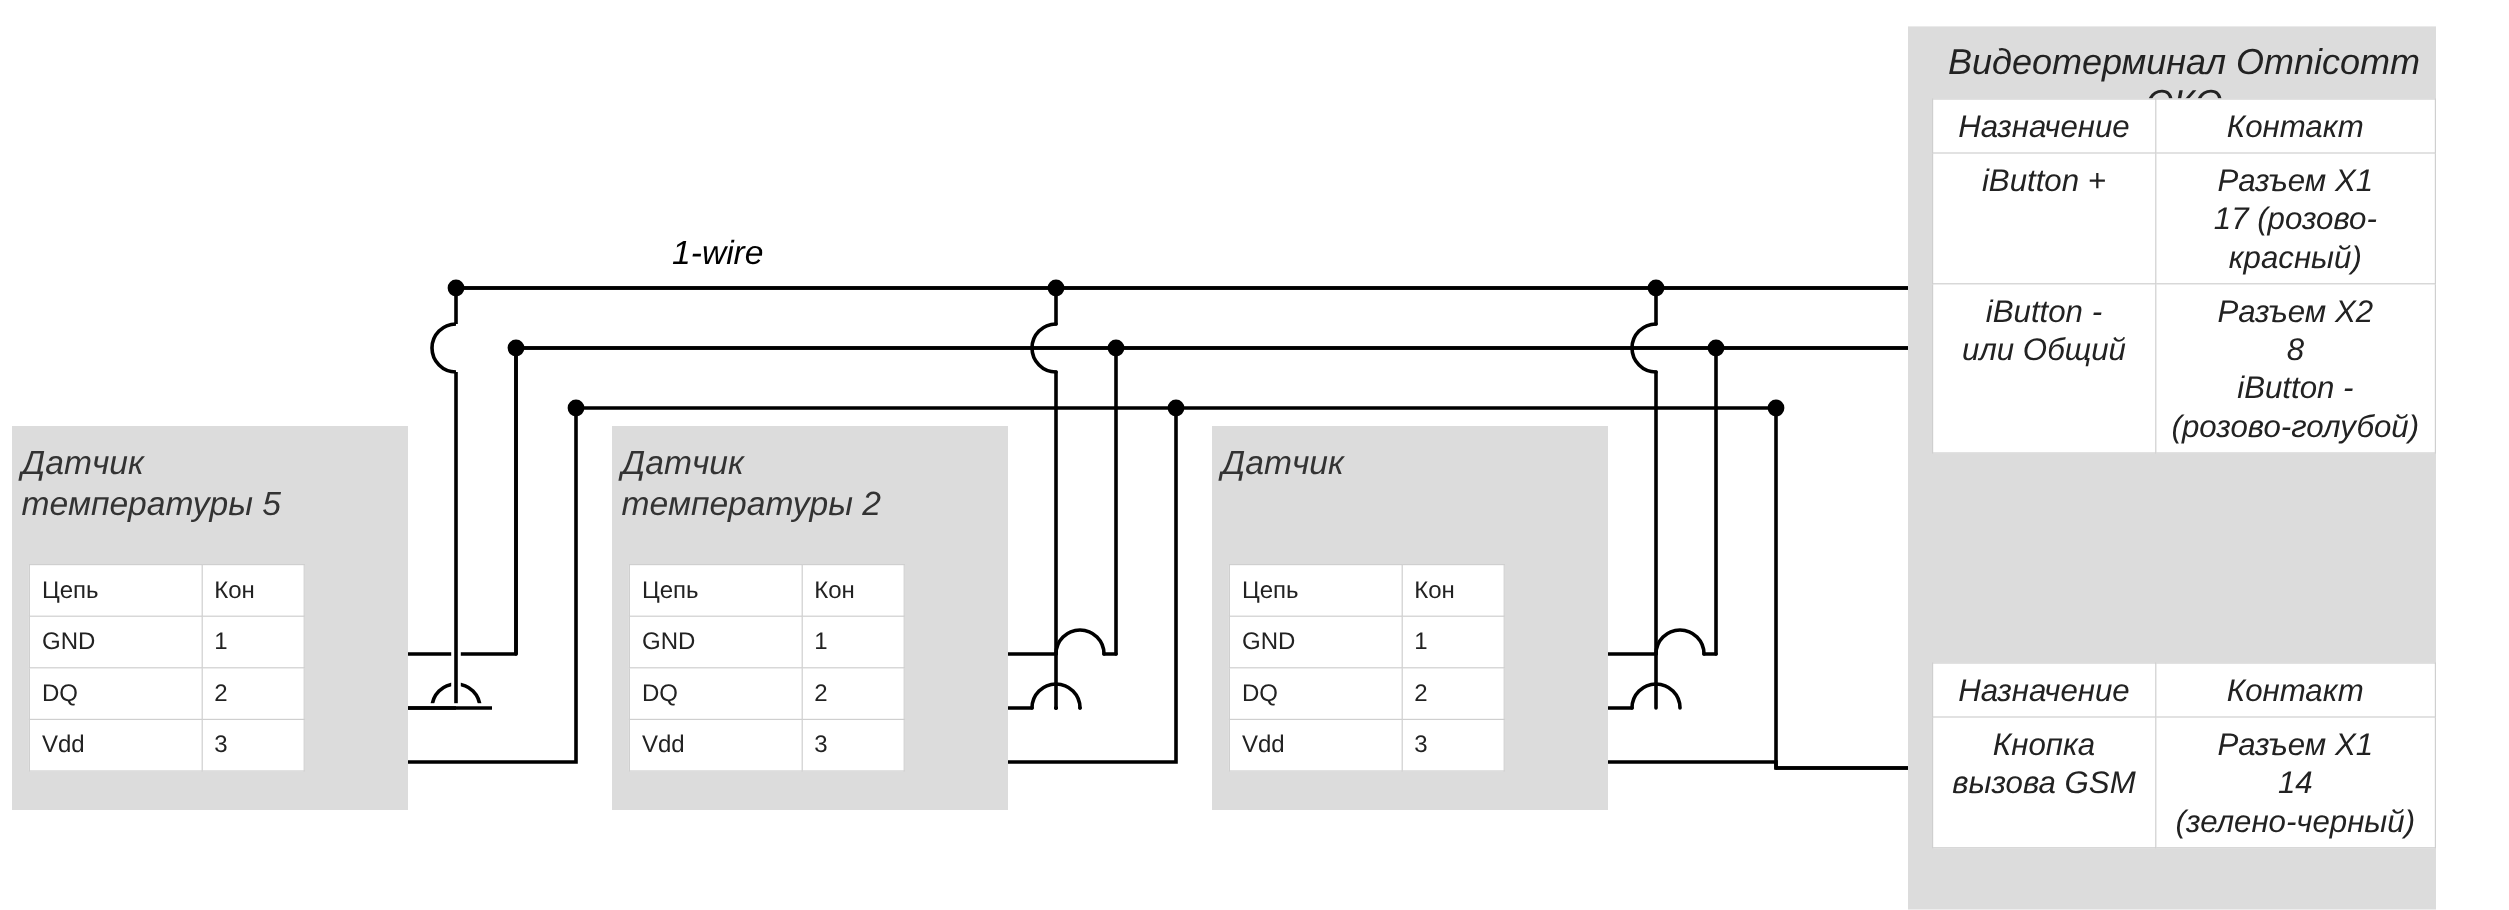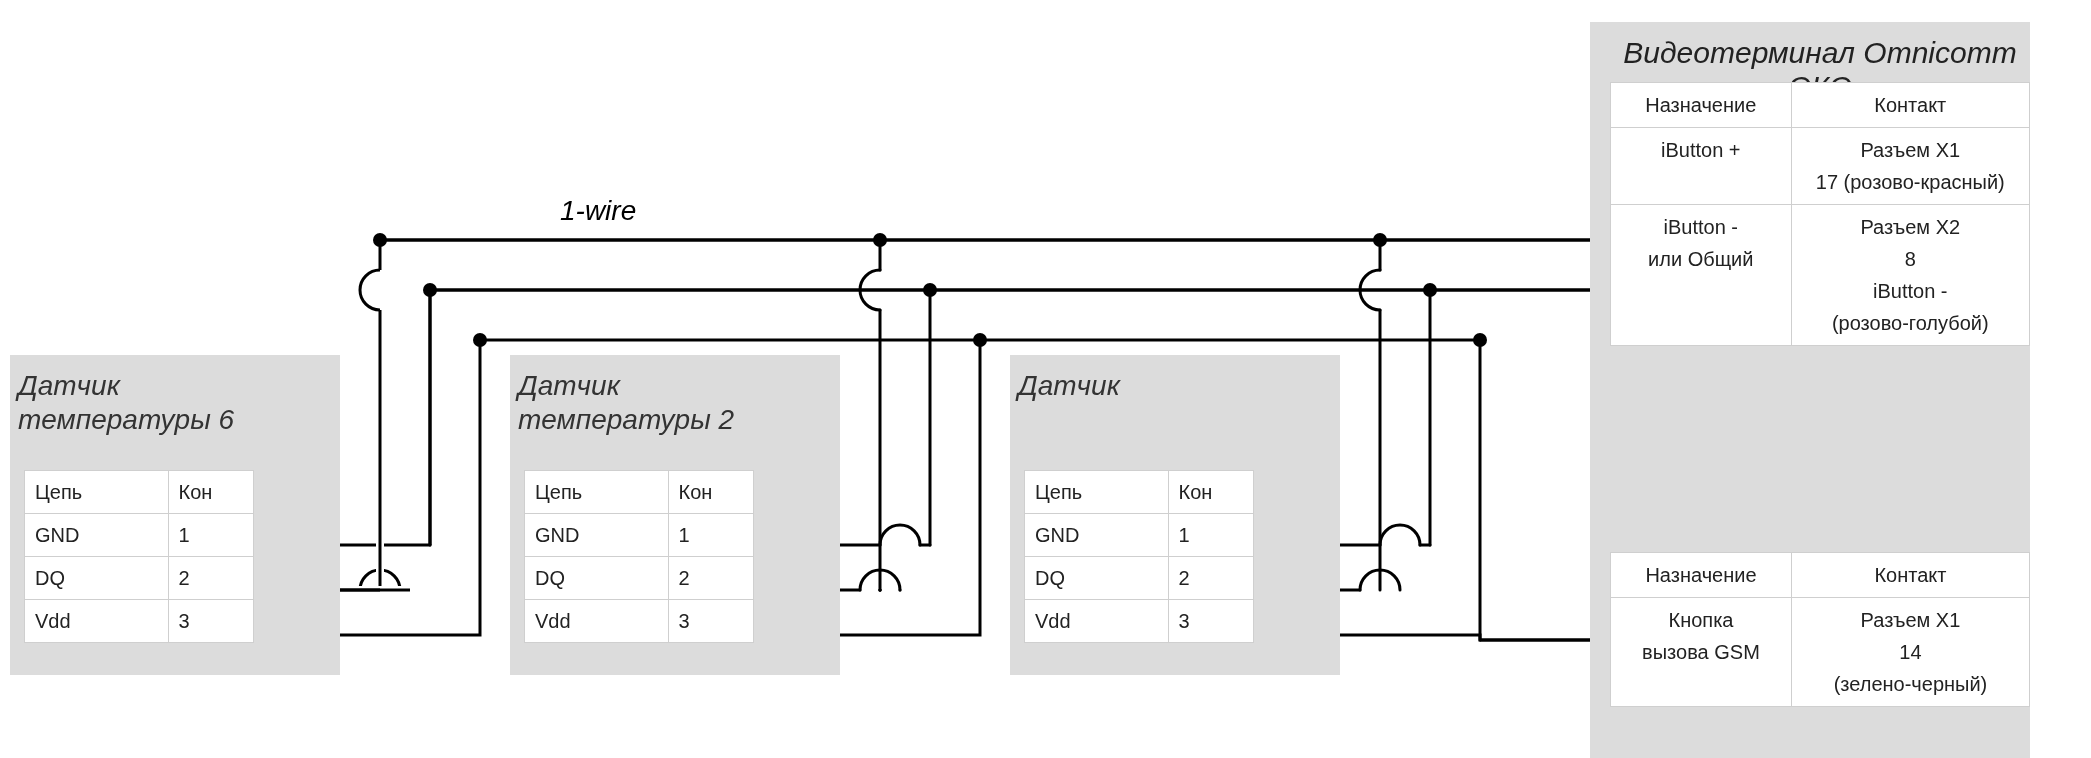--- a/index.html
+++ b/index.html
@@ -58,25 +58,26 @@
     font-size: 30px;
     color: #222;
   }
   .term-table {
     position: absolute;
     border-collapse: collapse;
     background: #fff;
   }
   .term-table td {
     border: 1px solid #cfcfcf;
-    font-size: 20px;
+    font-size: 26px;
     color: #222;
     padding: 6px 10px;
     vertical-align: top;
     line-height: 32px;
+    font-style: italic;
   }
   .term-table .col-a { width: 175px; }
   .term-table .col-b { width: 260px; }
 
   .wire-label {
     position: absolute;
     font-style: italic;
     font-size: 28px;
     color: #000000;
   }
@@ -185,21 +186,21 @@
       <circle cx="980" cy="340" r="7" fill="#000" stroke="none"></circle>
       <circle cx="480" cy="340" r="7" fill="#000" stroke="none"></circle>
       <circle cx="1480" cy="340" r="7" fill="#000" stroke="none"></circle>
     </g>
   </svg>
 
   <div class="wire-label" style="left:560px; top:195px;">1-wire</div>
 
   <div id="sensors-host">
       <div class="block" style="left: 10px; top: 355px; width: 330px; height: 320px;">
-        <div class="sensor-title"><span>Датчик</span><br><span>температуры 6</span></div>
+        <div class="sensor-title"><span>Датчик</span><br><span>температуры 5</span></div>
         <table class="sensor-table">
           <tbody>
             <tr>
               <td class="col-cir">Цепь</td>
               <td class="col-con">Кон</td>
             </tr>
             <tr>
               <td>GND</td>
               <td>1</td>
             </tr>

